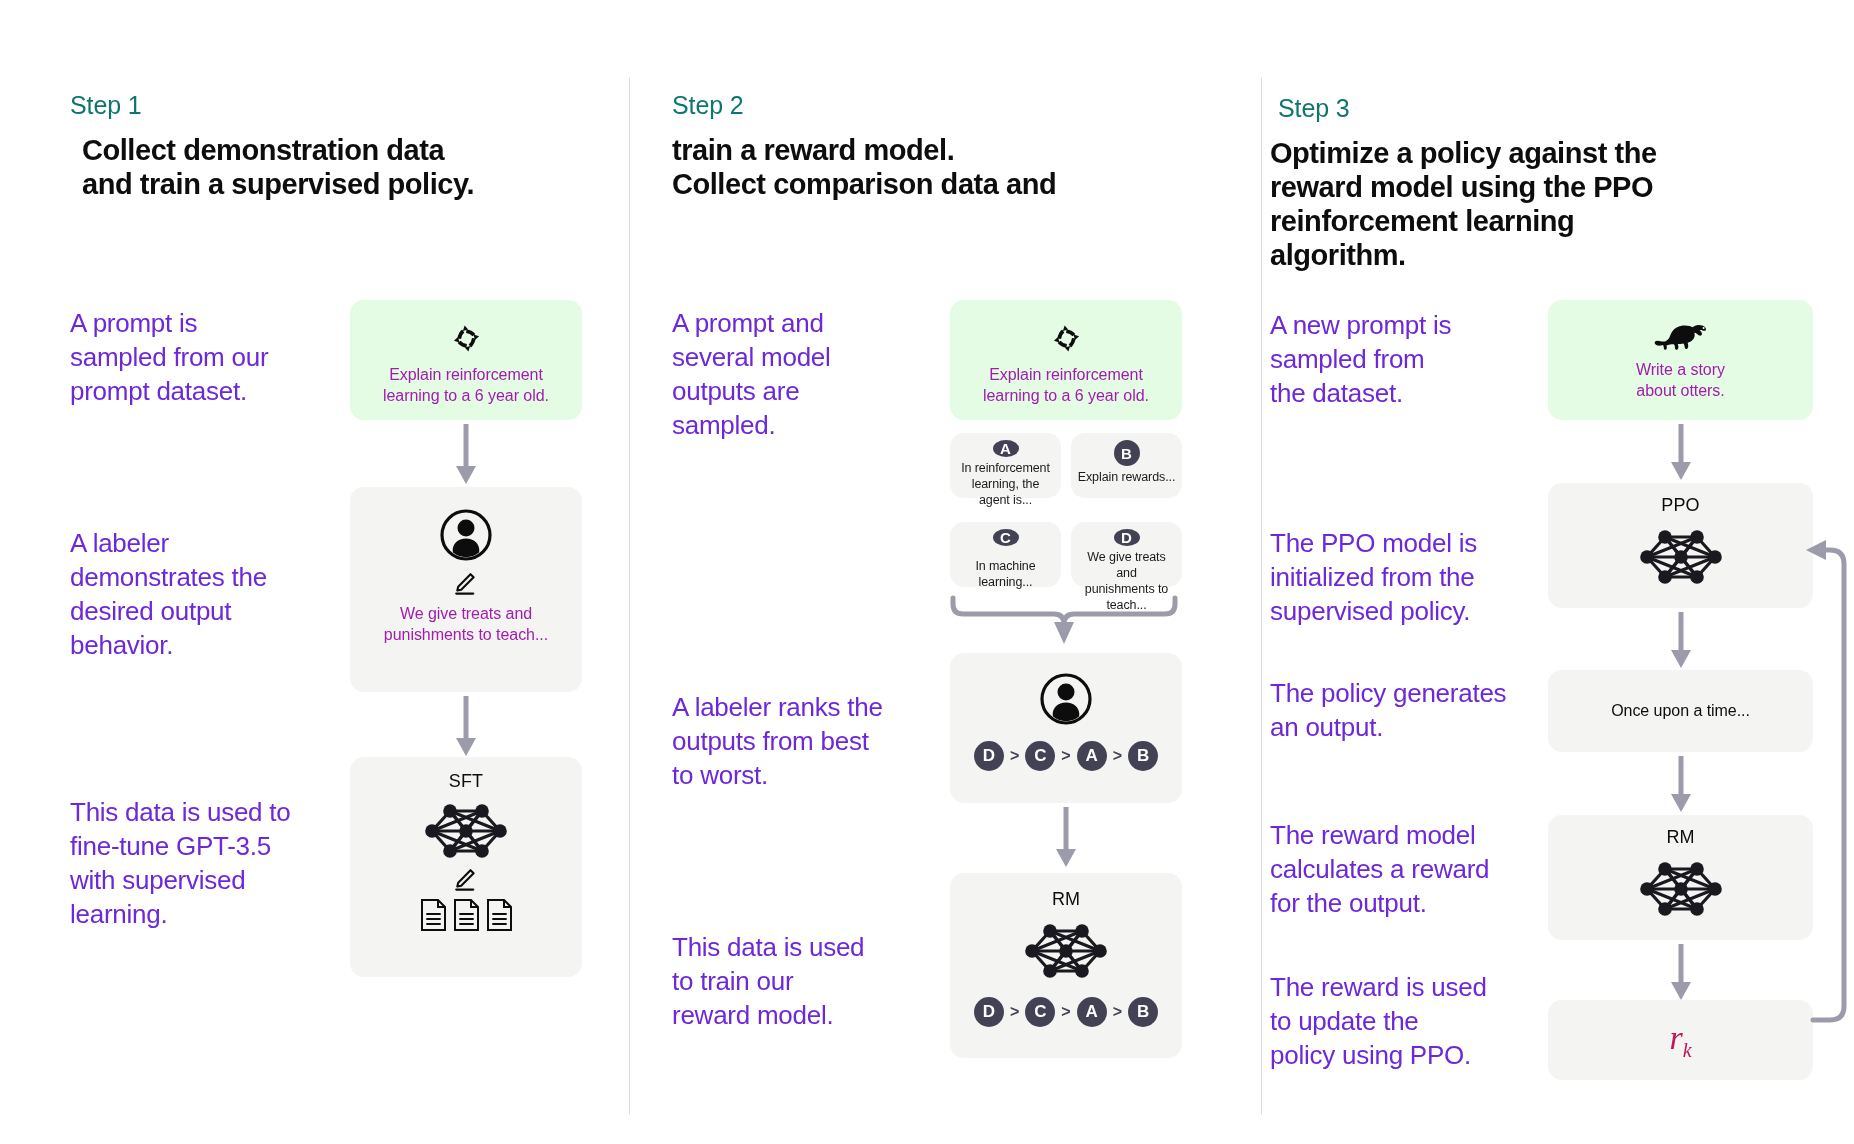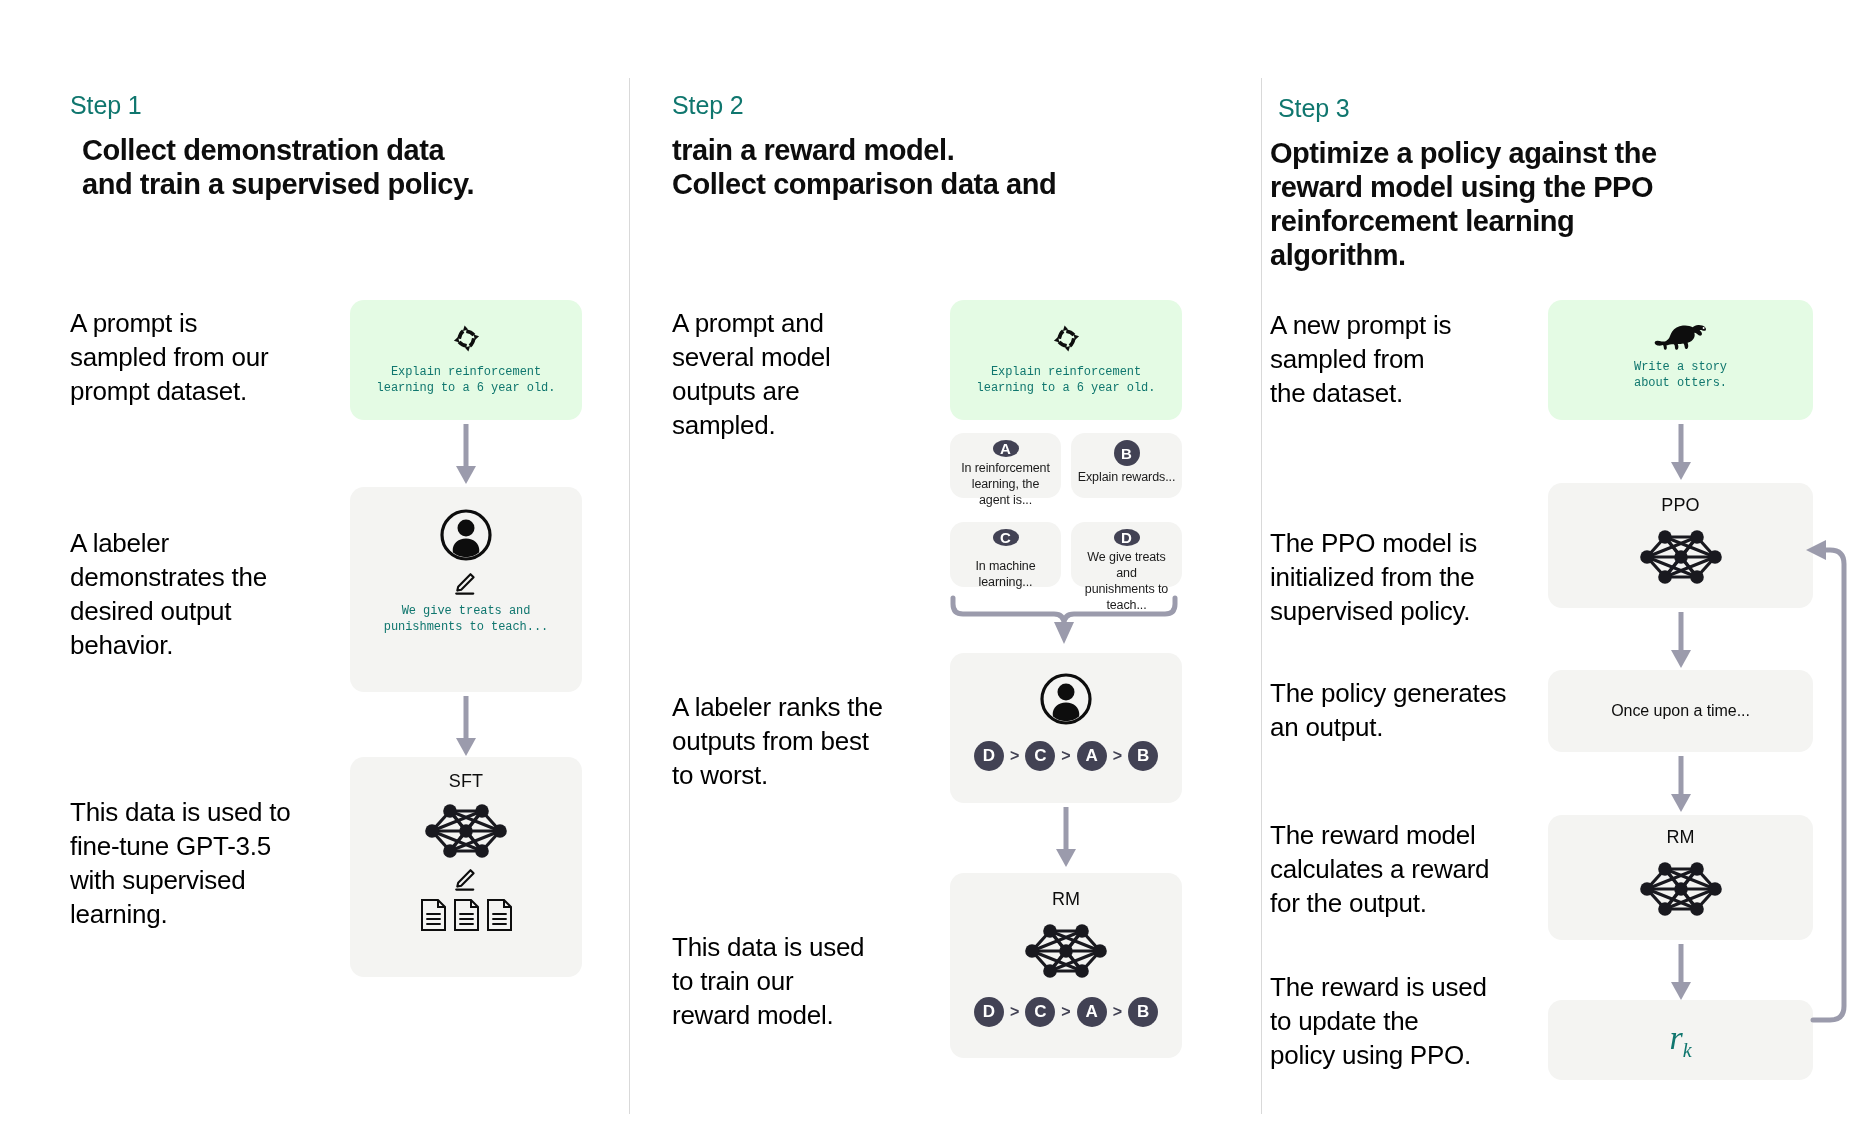--- a/index.html
+++ b/index.html
@@ -43,43 +43,42 @@
     line-height: 1.17;
     color: #0d0d0d;
     letter-spacing: -0.45px;
   }
 
   
   .desc {
     position: absolute;
     font-size: 26px;
     line-height: 1.31;
-    color: #000000;
+    color: #6d28d9;
     letter-spacing: -0.25px;
   }
 
   
   .card {
     position: absolute;
     border-radius: 14px;
     background: #f4f4f2;
     display: flex;
     flex-direction: column;
     align-items: center;
   }
   .card.green { background: #e4fbe4; }
 
   .card-caption {
-    font-size: 12px;
+    font-size: 16px;
     line-height: 1.30;
-    color: #0f766e;
+    color: #a21caf;
     text-align: center;
     letter-spacing: -0.05px;
     padding: 0 10px;
-    font-family: Liberation Mono, monospace;
   }
   .card-title {
     font-size: 18px;
     line-height: 1.2;
     color: #0d0d0d;
     text-align: center;
     letter-spacing: 0.1px;
   }
   .mini-caption {
     font-size: 12.5px;
@@ -91,21 +90,21 @@
   }
   .once-text {
     font-size: 16px;
     color: #0d0d0d;
     letter-spacing: -0.05px;
   }
   .rk {
     font-family: "Liberation Serif", serif;
     font-style: italic;
     font-size: 34px;
-    color: #0f766e;
+    color: #be185d;
   }
   .rk sub {
     font-size: 20px;
     font-style: italic;
   }
 
   
   .badge {
     width: 30px; height: 30px;
     border-radius: 50%;

